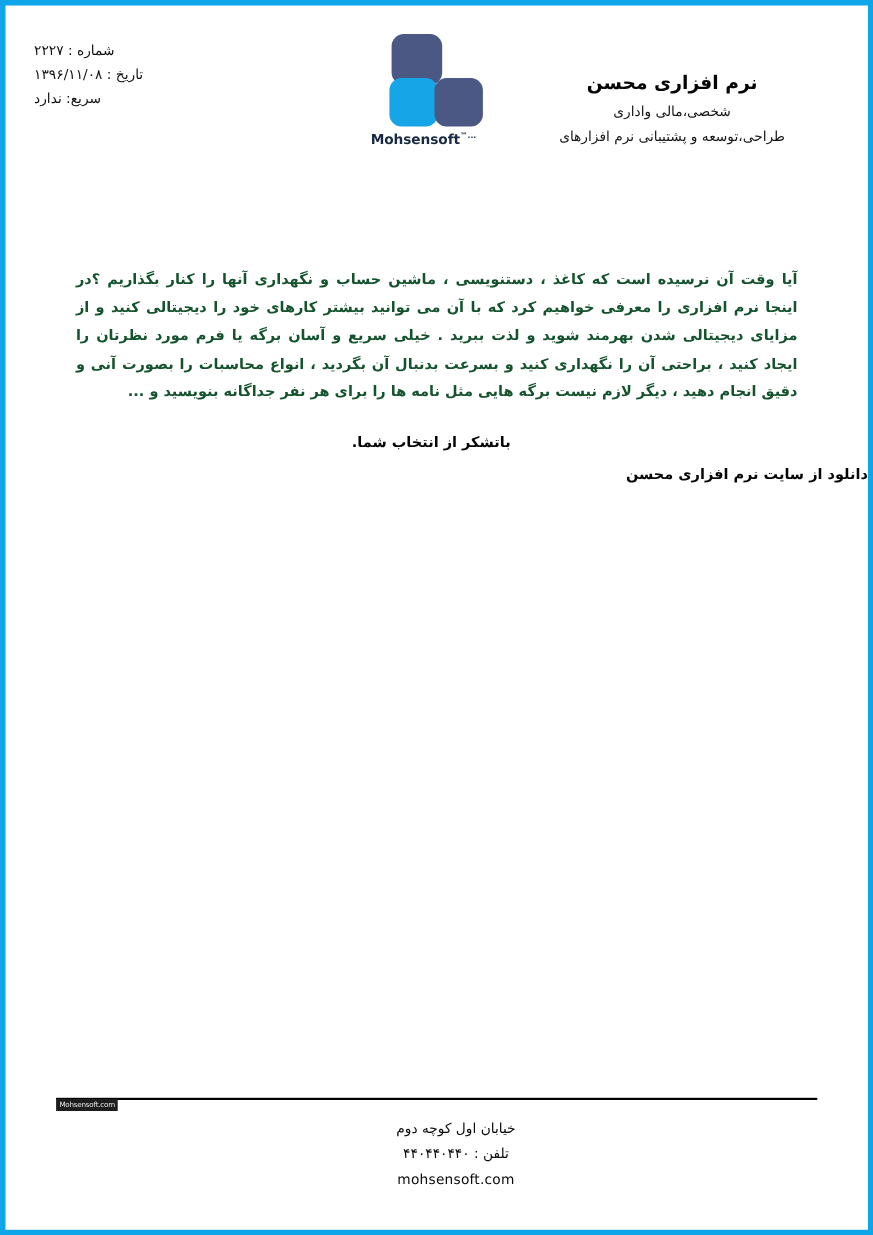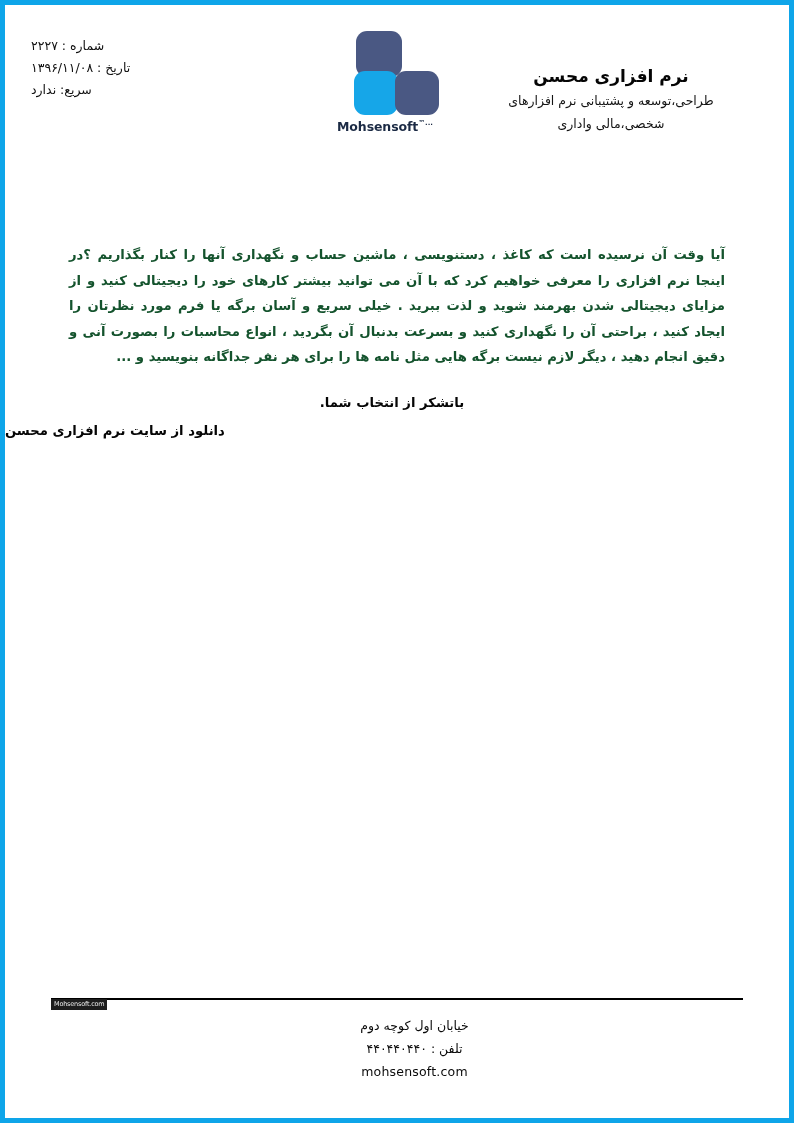--- a/index.html
+++ b/index.html
@@ -143,21 +143,21 @@
     color: #050505;
     font-weight: 600;
     text-align: center;
     padding-right: 10px;
   }
   .download-line {
     position: absolute;
     top: 415px;
     right: 0;
     left: 0;
-    text-align: left;
+    text-align: right;
     direction: rtl;
   }
   .download-link {
     font-size: 13.2px;
     font-weight: 600;
     color: #050505;
     text-decoration: none;
     letter-spacing: 0.1px;
   }
 
@@ -230,22 +230,22 @@
       <div class="logo-mark">
         <span class="logo-sq tl"></span>
         <span class="logo-sq bl"></span>
         <span class="logo-sq br"></span>
       </div>
       <div class="logo-word"><span>Mohsensoft</span><span class="tm">™...</span></div>
     </div>
 
     <div class="brand-block">
       <div class="brand-title">نرم افزاری محسن</div>
+      <div class="brand-sub">شخصی،مالی واداری</div>
       <div class="brand-sub">طراحی،توسعه و پشتیبانی نرم افزارهای</div>
-      <div class="brand-sub">شخصی،مالی واداری</div>
     </div>
 
   </div>
 
   <div class="letter-body">
     <p class="body-paragraph">آیا وقت آن نرسیده است که کاغذ ، دستنویسی ، ماشین حساب و نگهداری آنها را کنار بگذاریم ؟در اینجا نرم افزاری را معرفی خواهیم کرد که با آن می توانید بیشتر کارهای خود را دیجیتالی کنید و از مزایای دیجیتالی شدن بهرمند شوید و لذت ببرید . خیلی سریع و آسان برگه یا فرم مورد نظرتان را ایجاد کنید ، براحتی آن را نگهداری کنید و بسرعت بدنبال آن بگردید ، انواع محاسبات را بصورت آنی و دقیق انجام دهید ، دیگر لازم نیست برگه هایی مثل نامه ها را برای هر نفر جداگانه بنویسید و ...</p>
     <div class="closing-line">باتشکر از انتخاب شما.</div>
   </div>
 
   <div class="download-line">

